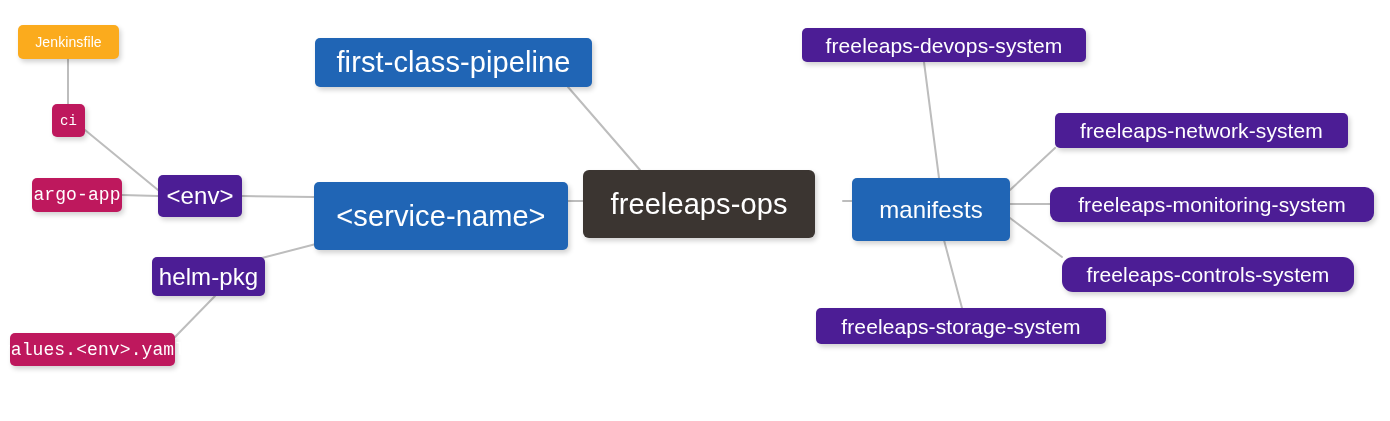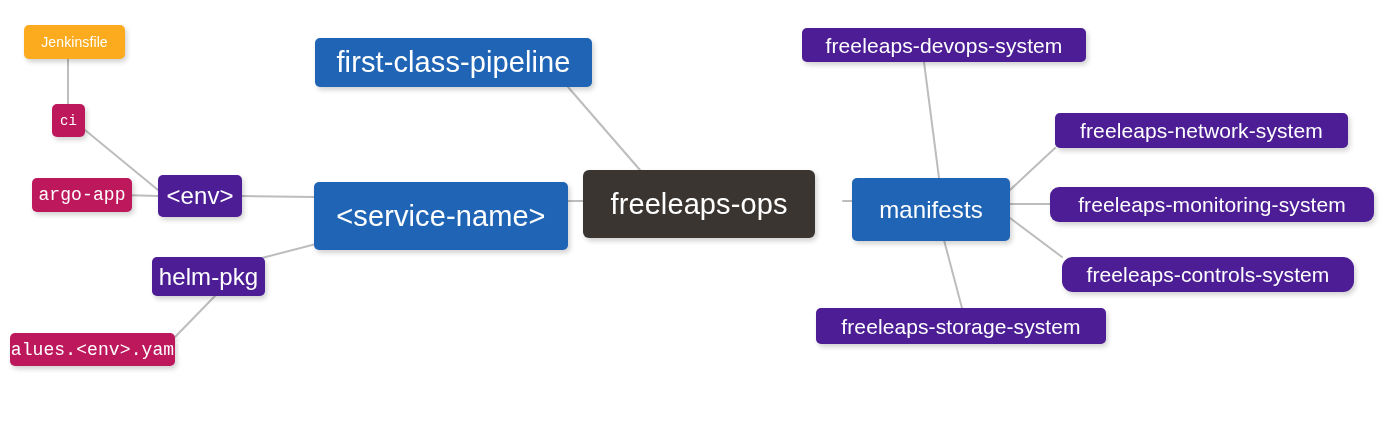--- a/index.html
+++ b/index.html
@@ -77,27 +77,27 @@
       <line x1="568" y1="201" x2="583" y2="201" stroke="#bdbdbd" stroke-width="2" stroke-linecap="round"></line>
       <line x1="568" y1="87" x2="640" y2="170" stroke="#bdbdbd" stroke-width="2" stroke-linecap="round"></line>
       <line x1="843" y1="201" x2="852" y2="201" stroke="#bdbdbd" stroke-width="2" stroke-linecap="round"></line>
       <line x1="939" y1="178" x2="924" y2="62" stroke="#bdbdbd" stroke-width="2" stroke-linecap="round"></line>
       <line x1="1010" y1="190" x2="1055" y2="148" stroke="#bdbdbd" stroke-width="2" stroke-linecap="round"></line>
       <line x1="1010" y1="204" x2="1050" y2="204" stroke="#bdbdbd" stroke-width="2" stroke-linecap="round"></line>
       <line x1="1010" y1="218" x2="1062" y2="257" stroke="#bdbdbd" stroke-width="2" stroke-linecap="round"></line>
       <line x1="940" y1="225" x2="962" y2="308" stroke="#bdbdbd" stroke-width="2" stroke-linecap="round"></line>
     </svg>
   <div id="node-layer">
-      <div class="node node-orange sz-xs" style="left: 24px; top: 25px; width: 101px; height: 34px;">
+      <div class="node node-orange sz-xs" style="left: 18px; top: 25px; width: 101px; height: 34px;">
         <span>Jenkinsfile</span>
       </div>
       <div class="node node-red sz-xs" style="left: 52px; top: 104px; width: 33px; height: 33px;">
         <span>ci</span>
       </div>
-      <div class="node node-red sz-sm" style="left: 32px; top: 178px; width: 100px; height: 34px;">
+      <div class="node node-red sz-sm" style="left: 32px; top: 178px; width: 90px; height: 34px;">
         <span>argo-app</span>
       </div>
       <div class="node node-green sz-lg" style="left: 158px; top: 175px; width: 84px; height: 42px;">
         <span>&lt;env&gt;</span>
       </div>
       <div class="node node-green sz-lg" style="left: 152px; top: 257px; width: 113px; height: 39px;">
         <span>helm-pkg</span>
       </div>
       <div class="node node-red sz-sm" style="left: 10px; top: 333px; width: 165px; height: 33px;">
         <span>values.&lt;env&gt;.yaml</span>

